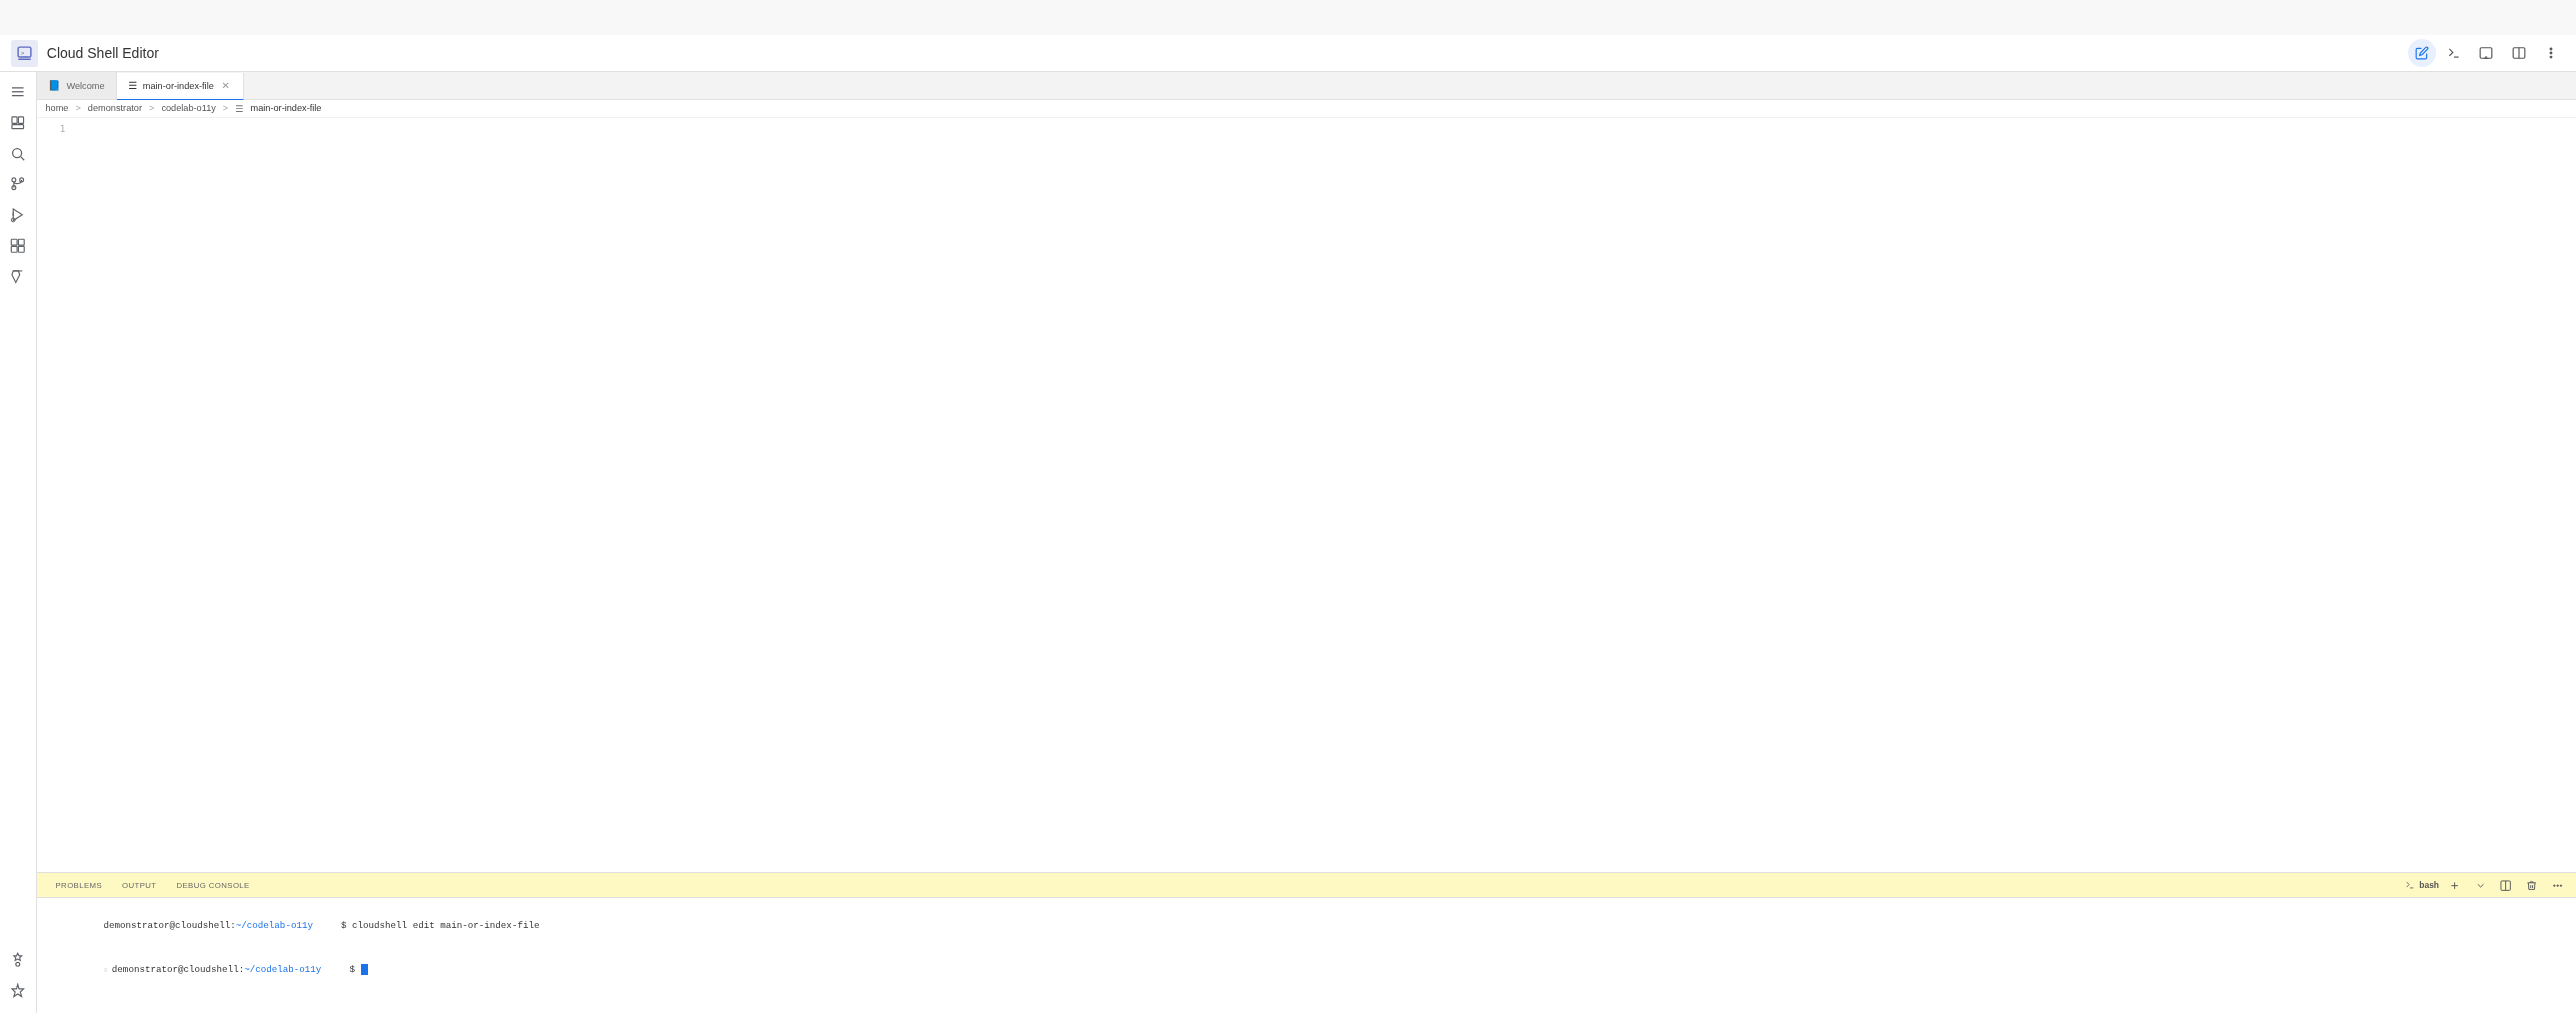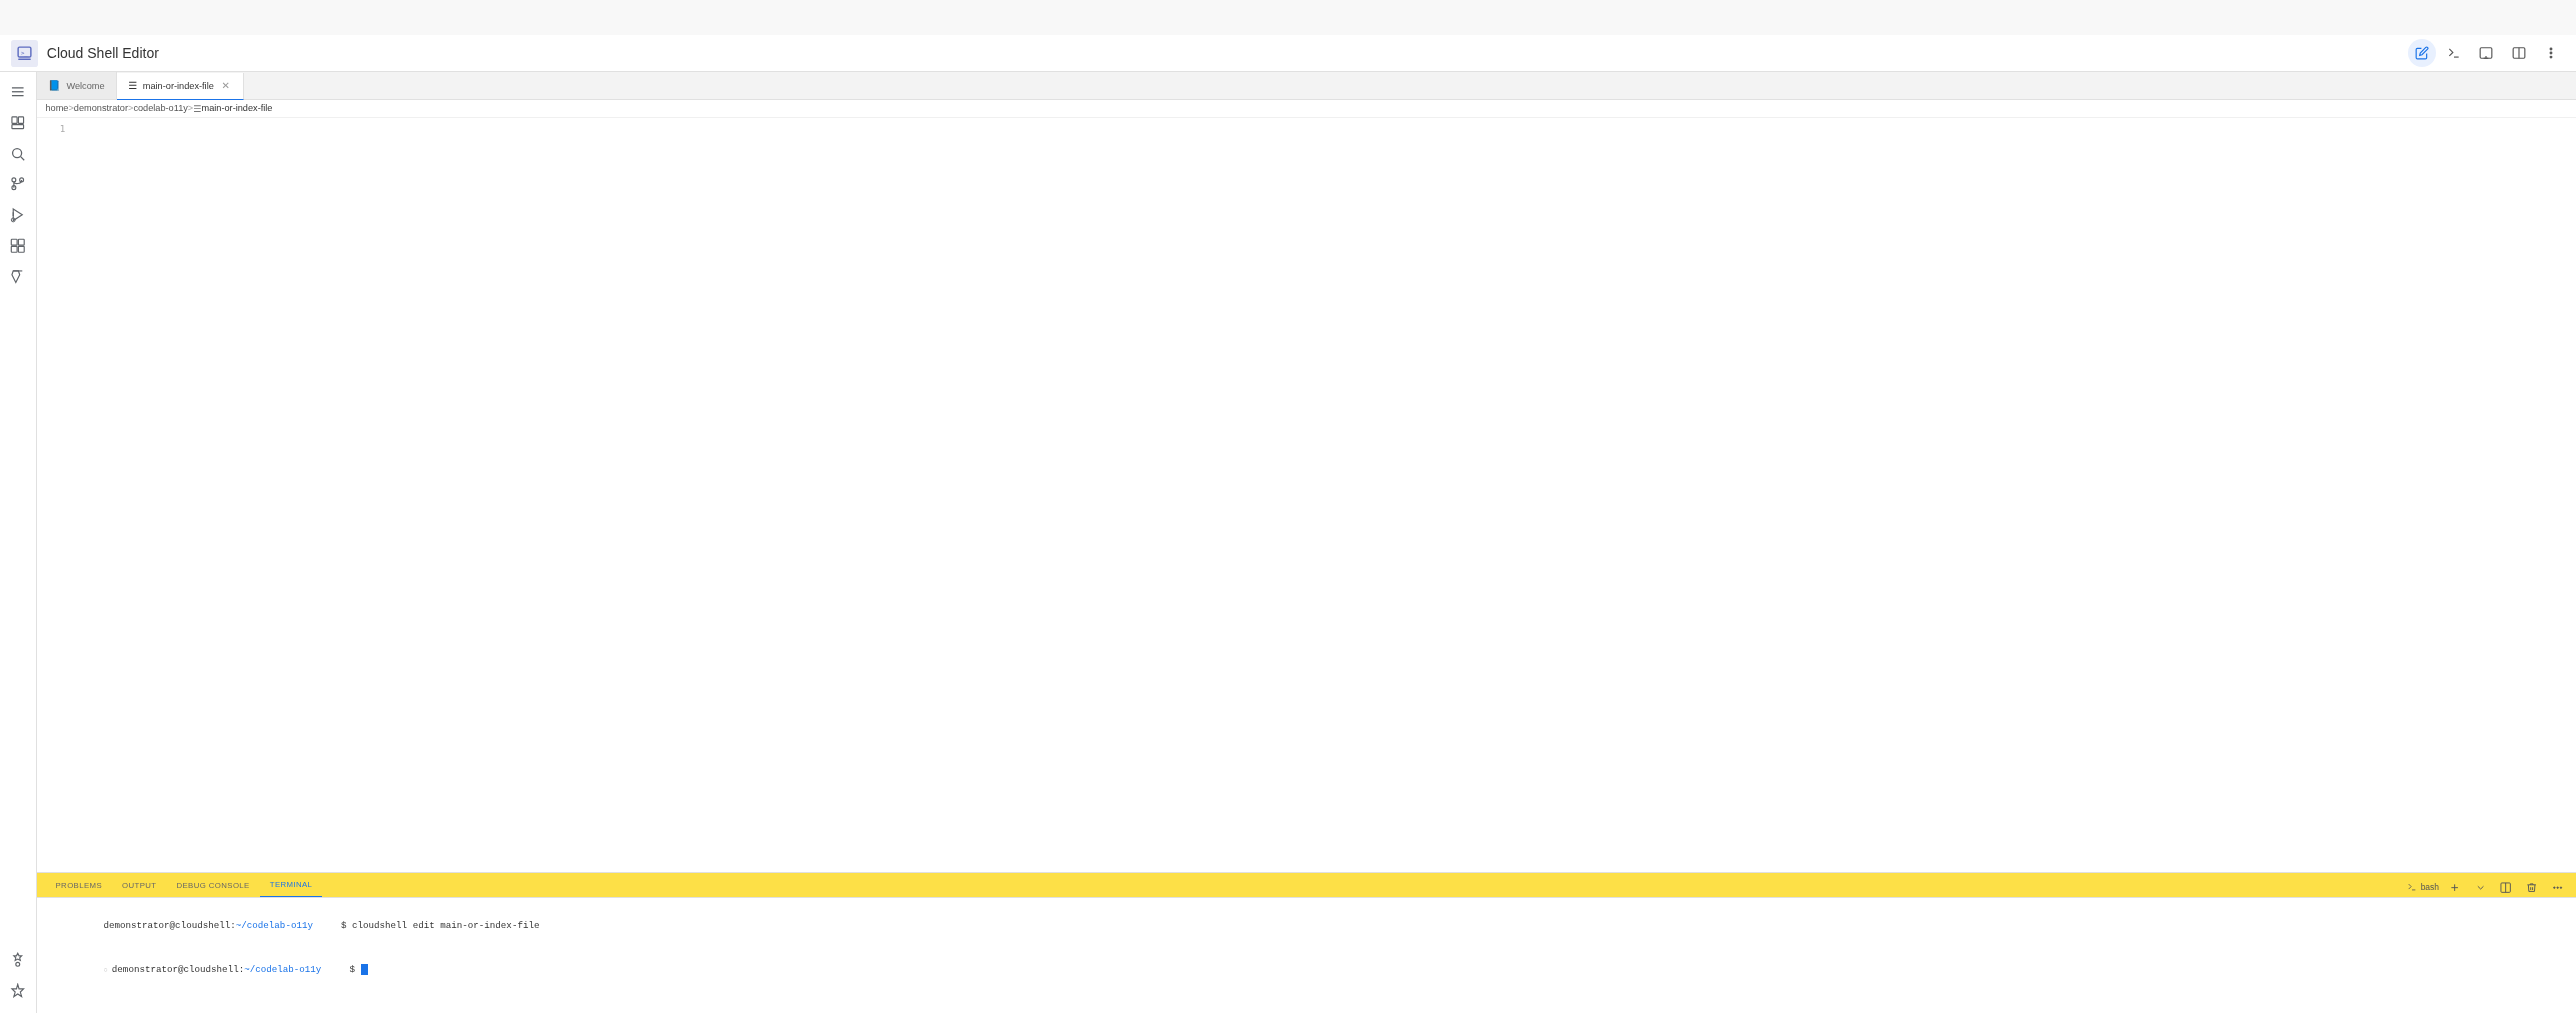--- a/index.html
+++ b/index.html
@@ -160,21 +160,21 @@
 
     
     .breadcrumb {
       display: flex;
       align-items: center;
       padding: 2.8px 8.5px;
       font-size: 9.2px;
       color: #555;
       background: #fff;
       border-bottom: 0.7px solid #f0f0f0;
-      gap: 0;
+      gap: 7px;
       flex-shrink: 0;
     }
     .breadcrumb-sep {
       color: #aaa;
     }
 
     
     .editor-area {
       flex: 1;
       overflow: auto;
@@ -202,23 +202,23 @@
     .panel {
       border-top: 0.7px solid #e0e0e0;
       background: #fff;
       display: flex;
       flex-direction: column;
       flex-shrink: 0;
       height: 141px;
     }
     .panel-tabs {
       display: flex;
-      align-items: flex-end;
+      align-items: center;
       border-bottom: 0.7px solid #e0e0e0;
-      background: #fde047;
+      background: #fef9c3;
       padding: 0 8.5px;
       height: 25.4px;
       flex-shrink: 0;
     }
     .panel-tab {
       padding: 0 10px;
       font-size: 7.8px;
       font-weight: 500;
       color: #666;
       cursor: pointer;
@@ -251,20 +251,21 @@
       color: #555;
       font-size: 10px;
       border-radius: 2.1px;
     }
     .panel-bash-label {
       font-size: 8.5px;
       color: #555;
       display: flex;
       align-items: center;
       gap: 4px;
+      font-weight: bold;
     }
 
     
     .terminal {
       flex: 1;
       background: #fff;
       padding: 5.7px 11.3px;
       font-family: 'Courier New', Courier, monospace;
       font-size: 9.2px;
       overflow-y: auto;

